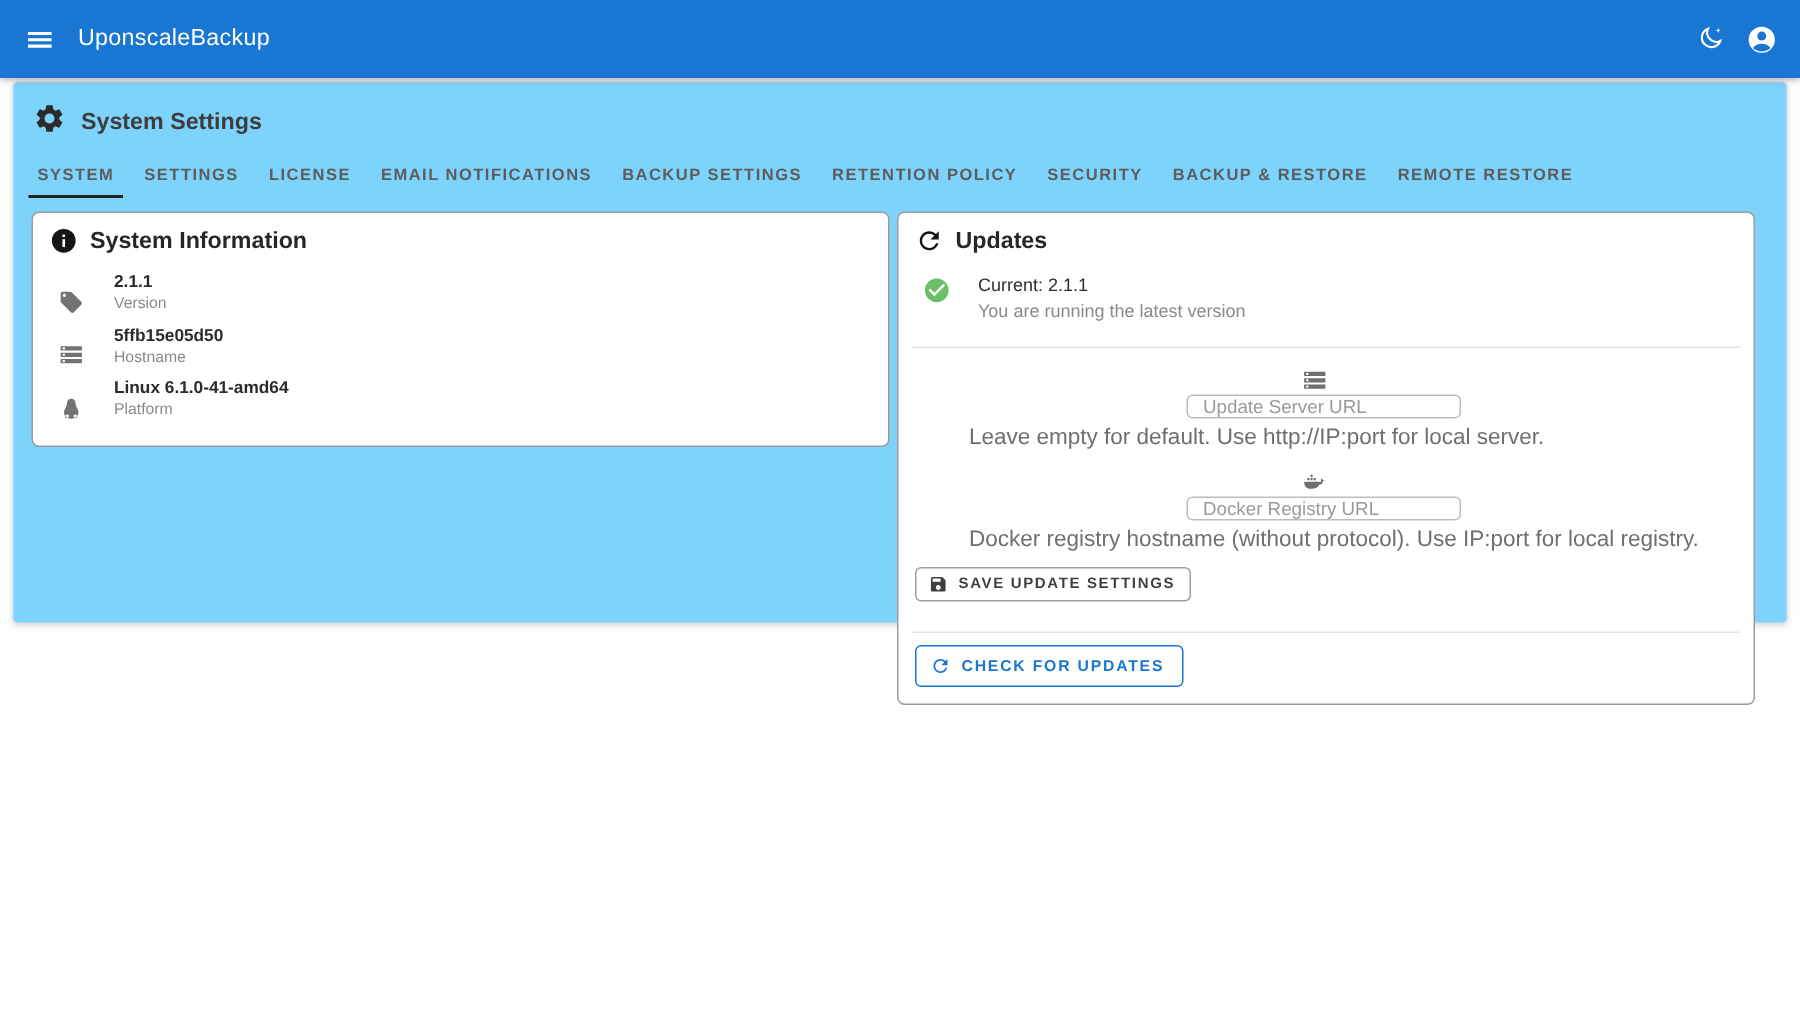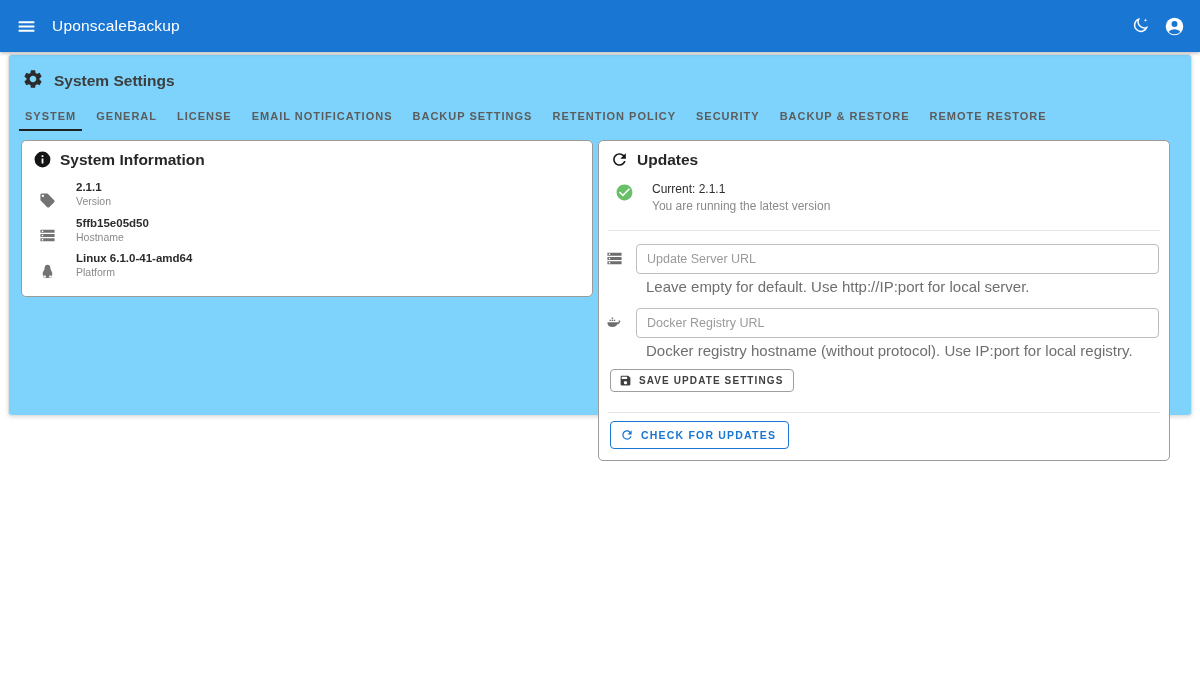--- a/index.html
+++ b/index.html
@@ -49,21 +49,21 @@
 
   
   .status-item { display:flex; align-items:flex-start; padding:8px 0 2px 16px; }
   .status-icon { width:19px; flex:0 0 19px; color:#6abf69; display:flex; margin-top:1px; }
   .status-texts { margin-left:18px; }
   .status-primary { font-size:12px; color:#2e2e2e; line-height:1.3; }
   .status-secondary { font-size:12px; color:#8a8a8a; line-height:1.35; }
 
   .divider { border-top:1px solid #e4e4e4; margin:14px 9px 0; }
 
-  .field-row { display:flex; align-items:center; padding:0 10px 0 7px; margin-top:13px; }
+  .field-row { display:flex; align-items:center; padding:0 10px 0 7px; margin-top:13px;flex-direction:column; }
   .field-icon { width:18px; flex:0 0 18px; color:#6e6e6e; margin-right:12px; display:flex; }
   .text-input { flex:1; height:30px; border:1px solid #bdbdbd; border-radius:4px;
                 padding:0 10px; font-size:12.5px; color:#333; outline:none;
                 font-family:"Liberation Sans","DejaVu Sans",sans-serif; }
   .text-input::placeholder { color:#9a9a9a; }
   .helper { margin:4px 10px 0 47px; font-size:15px; color:#6f6f6f; }
 
   .btn { display:inline-flex; align-items:center; gap:7px; background:#fff;
          border-radius:4px; cursor:pointer; white-space:nowrap;
          font-family:"Liberation Sans","DejaVu Sans",sans-serif; }
@@ -112,21 +112,21 @@
     <span class="gear">
       <svg width="22" height="22" viewBox="0 0 24 24" fill="currentColor">
           <path d="M19.14 12.94c.04-.3.06-.61.06-.94 0-.32-.02-.64-.07-.94l2.03-1.58c.18-.14.23-.41.12-.61l-1.92-3.32c-.12-.22-.37-.29-.59-.22l-2.39.96c-.5-.38-1.03-.7-1.62-.94l-.36-2.54c-.04-.24-.24-.41-.48-.41h-3.84c-.24 0-.43.17-.47.41l-.36 2.54c-.59.24-1.13.57-1.62.94l-2.39-.96c-.22-.08-.47 0-.59.22L2.74 8.87c-.12.21-.08.47.12.61l2.03 1.58c-.05.3-.09.63-.09.94s.02.64.07.94l-2.03 1.58c-.18.14-.23.41-.12.61l1.92 3.32c.12.22.37.29.59.22l2.39-.96c.5.38 1.03.7 1.62.94l.36 2.54c.05.24.24.41.48.41h3.84c.24 0 .44-.17.47-.41l.36-2.54c.59-.24 1.13-.56 1.62-.94l2.39.96c.22.08.47 0 .59-.22l1.92-3.32c.12-.22.07-.47-.12-.61l-2.01-1.58zM12 15.6c-1.98 0-3.6-1.62-3.6-3.6s1.62-3.6 3.6-3.6 3.6 1.62 3.6 3.6-1.62 3.6-3.6 3.6z"></path>
         </svg>
     </span>
     <h1 class="page-title">System Settings</h1>
   </div>
 
   <nav class="tabs">
     <span class="tab active">SYSTEM</span>
-    <span class="tab">GENERAL</span>
+    <span class="tab">SETTINGS</span>
     <span class="tab">LICENSE</span>
     <span class="tab">EMAIL NOTIFICATIONS</span>
     <span class="tab">BACKUP SETTINGS</span>
     <span class="tab">RETENTION POLICY</span>
     <span class="tab">SECURITY</span>
     <span class="tab">BACKUP &amp; RESTORE</span>
     <span class="tab">REMOTE RESTORE</span>
   </nav>
 
   <div class="content">

